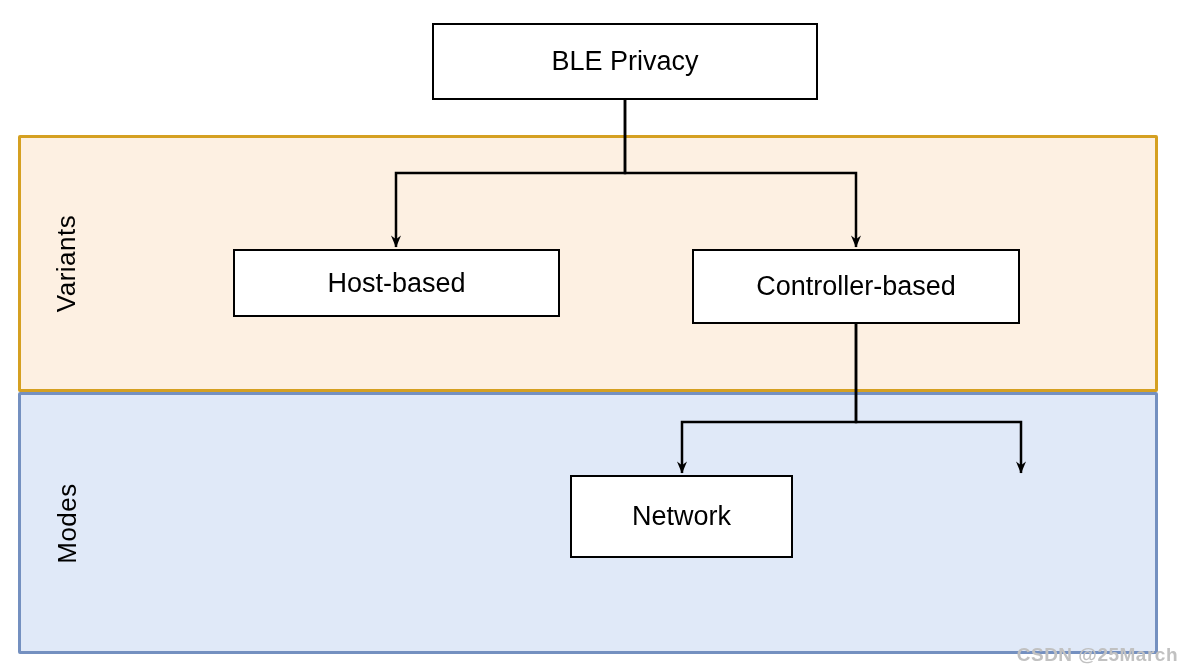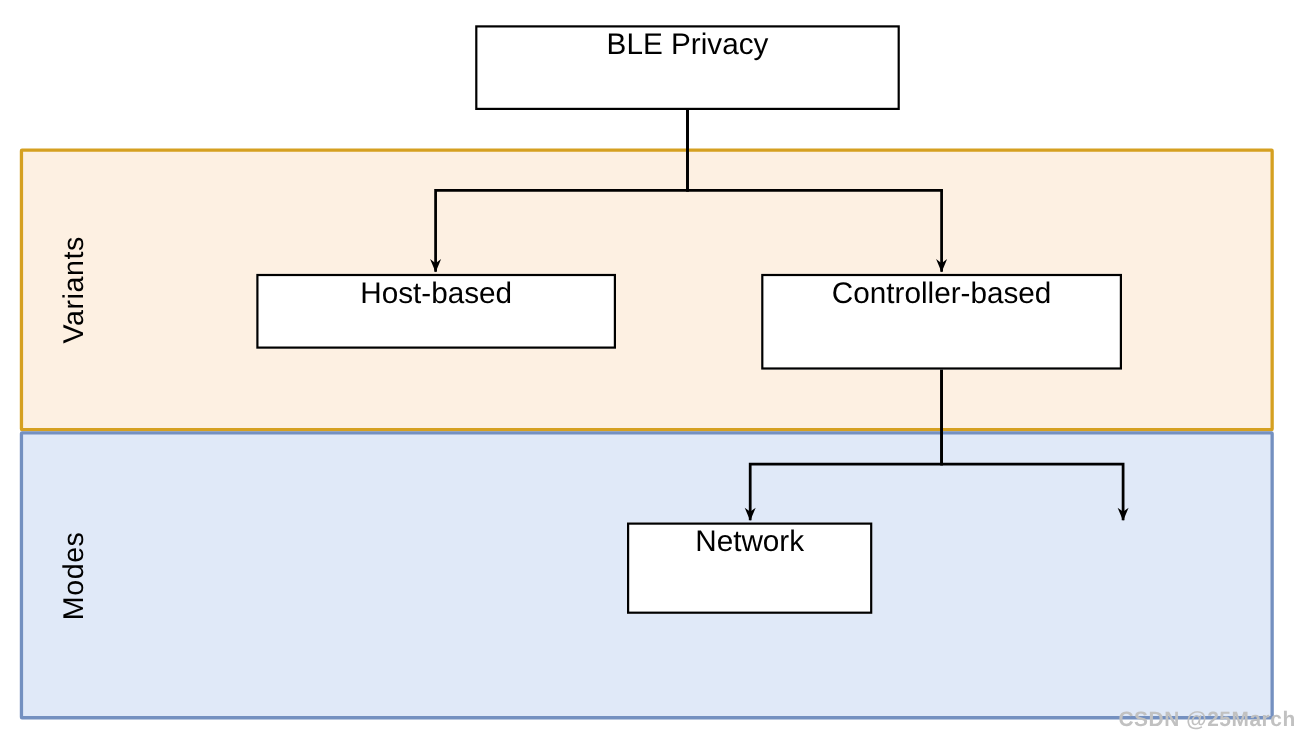--- a/index.html
+++ b/index.html
@@ -52,27 +52,28 @@
     fill: none;
     stroke: #000000;
     stroke-width: 2.5;
   }
   
   .node {
     position: absolute;
     background: #ffffff;
     border: 2.5px solid #000000;
     display: flex;
+    align-items: center;
     justify-content: center;
     font-size: 27px;
     color: #000000;
   }
   .node.root       { left: 432px; top: 23px;  width: 386px; height: 77px; }
   .node.host       { left: 233px; top: 249px; width: 327px; height: 68px; }
-  .node.controller { left: 692px; top: 249px; width: 328px; height: 87px; }
+  .node.controller { left: 692px; top: 249px; width: 328px; height: 75px; }
   .node.network    { left: 570px; top: 475px; width: 223px; height: 83px; }
   .node.device     { left: 910px; top: 475px; width: 222px; height: 83px; }
   
   .watermark {
     position: absolute;
     right: 2px;
     bottom: 3px;
     font-size: 19px;
     letter-spacing: 0.5px;
     font-weight: bold;

